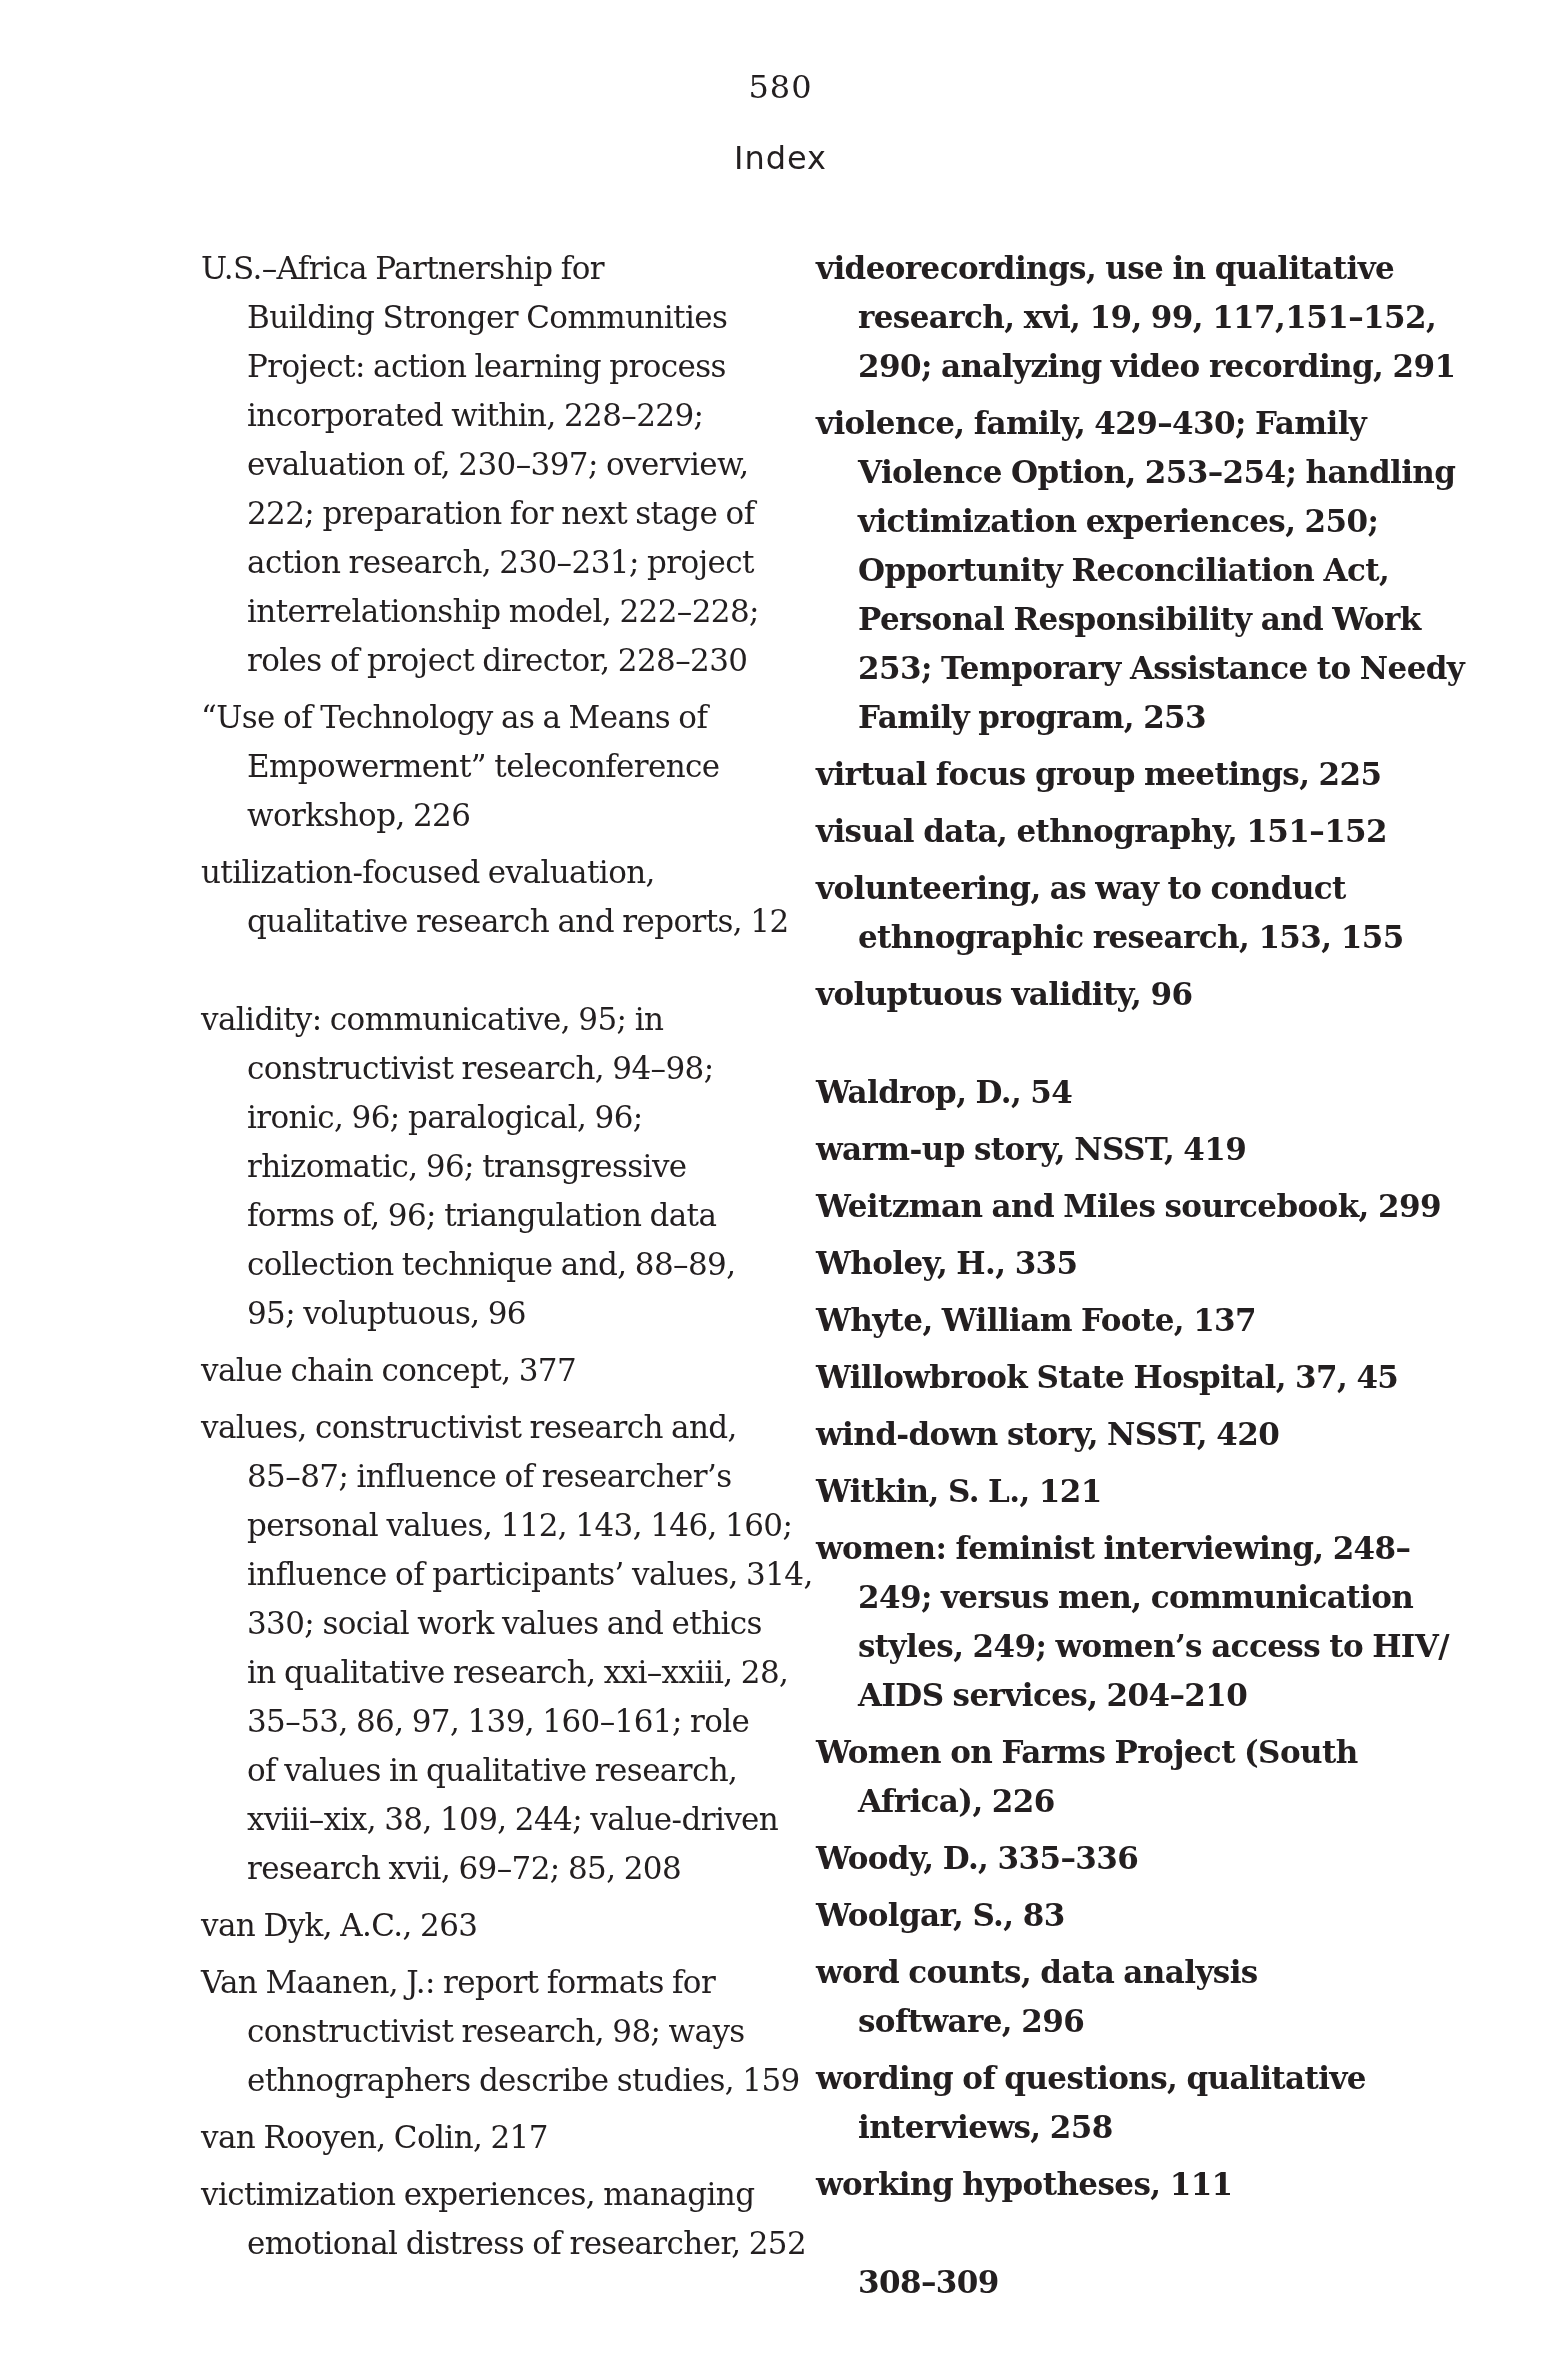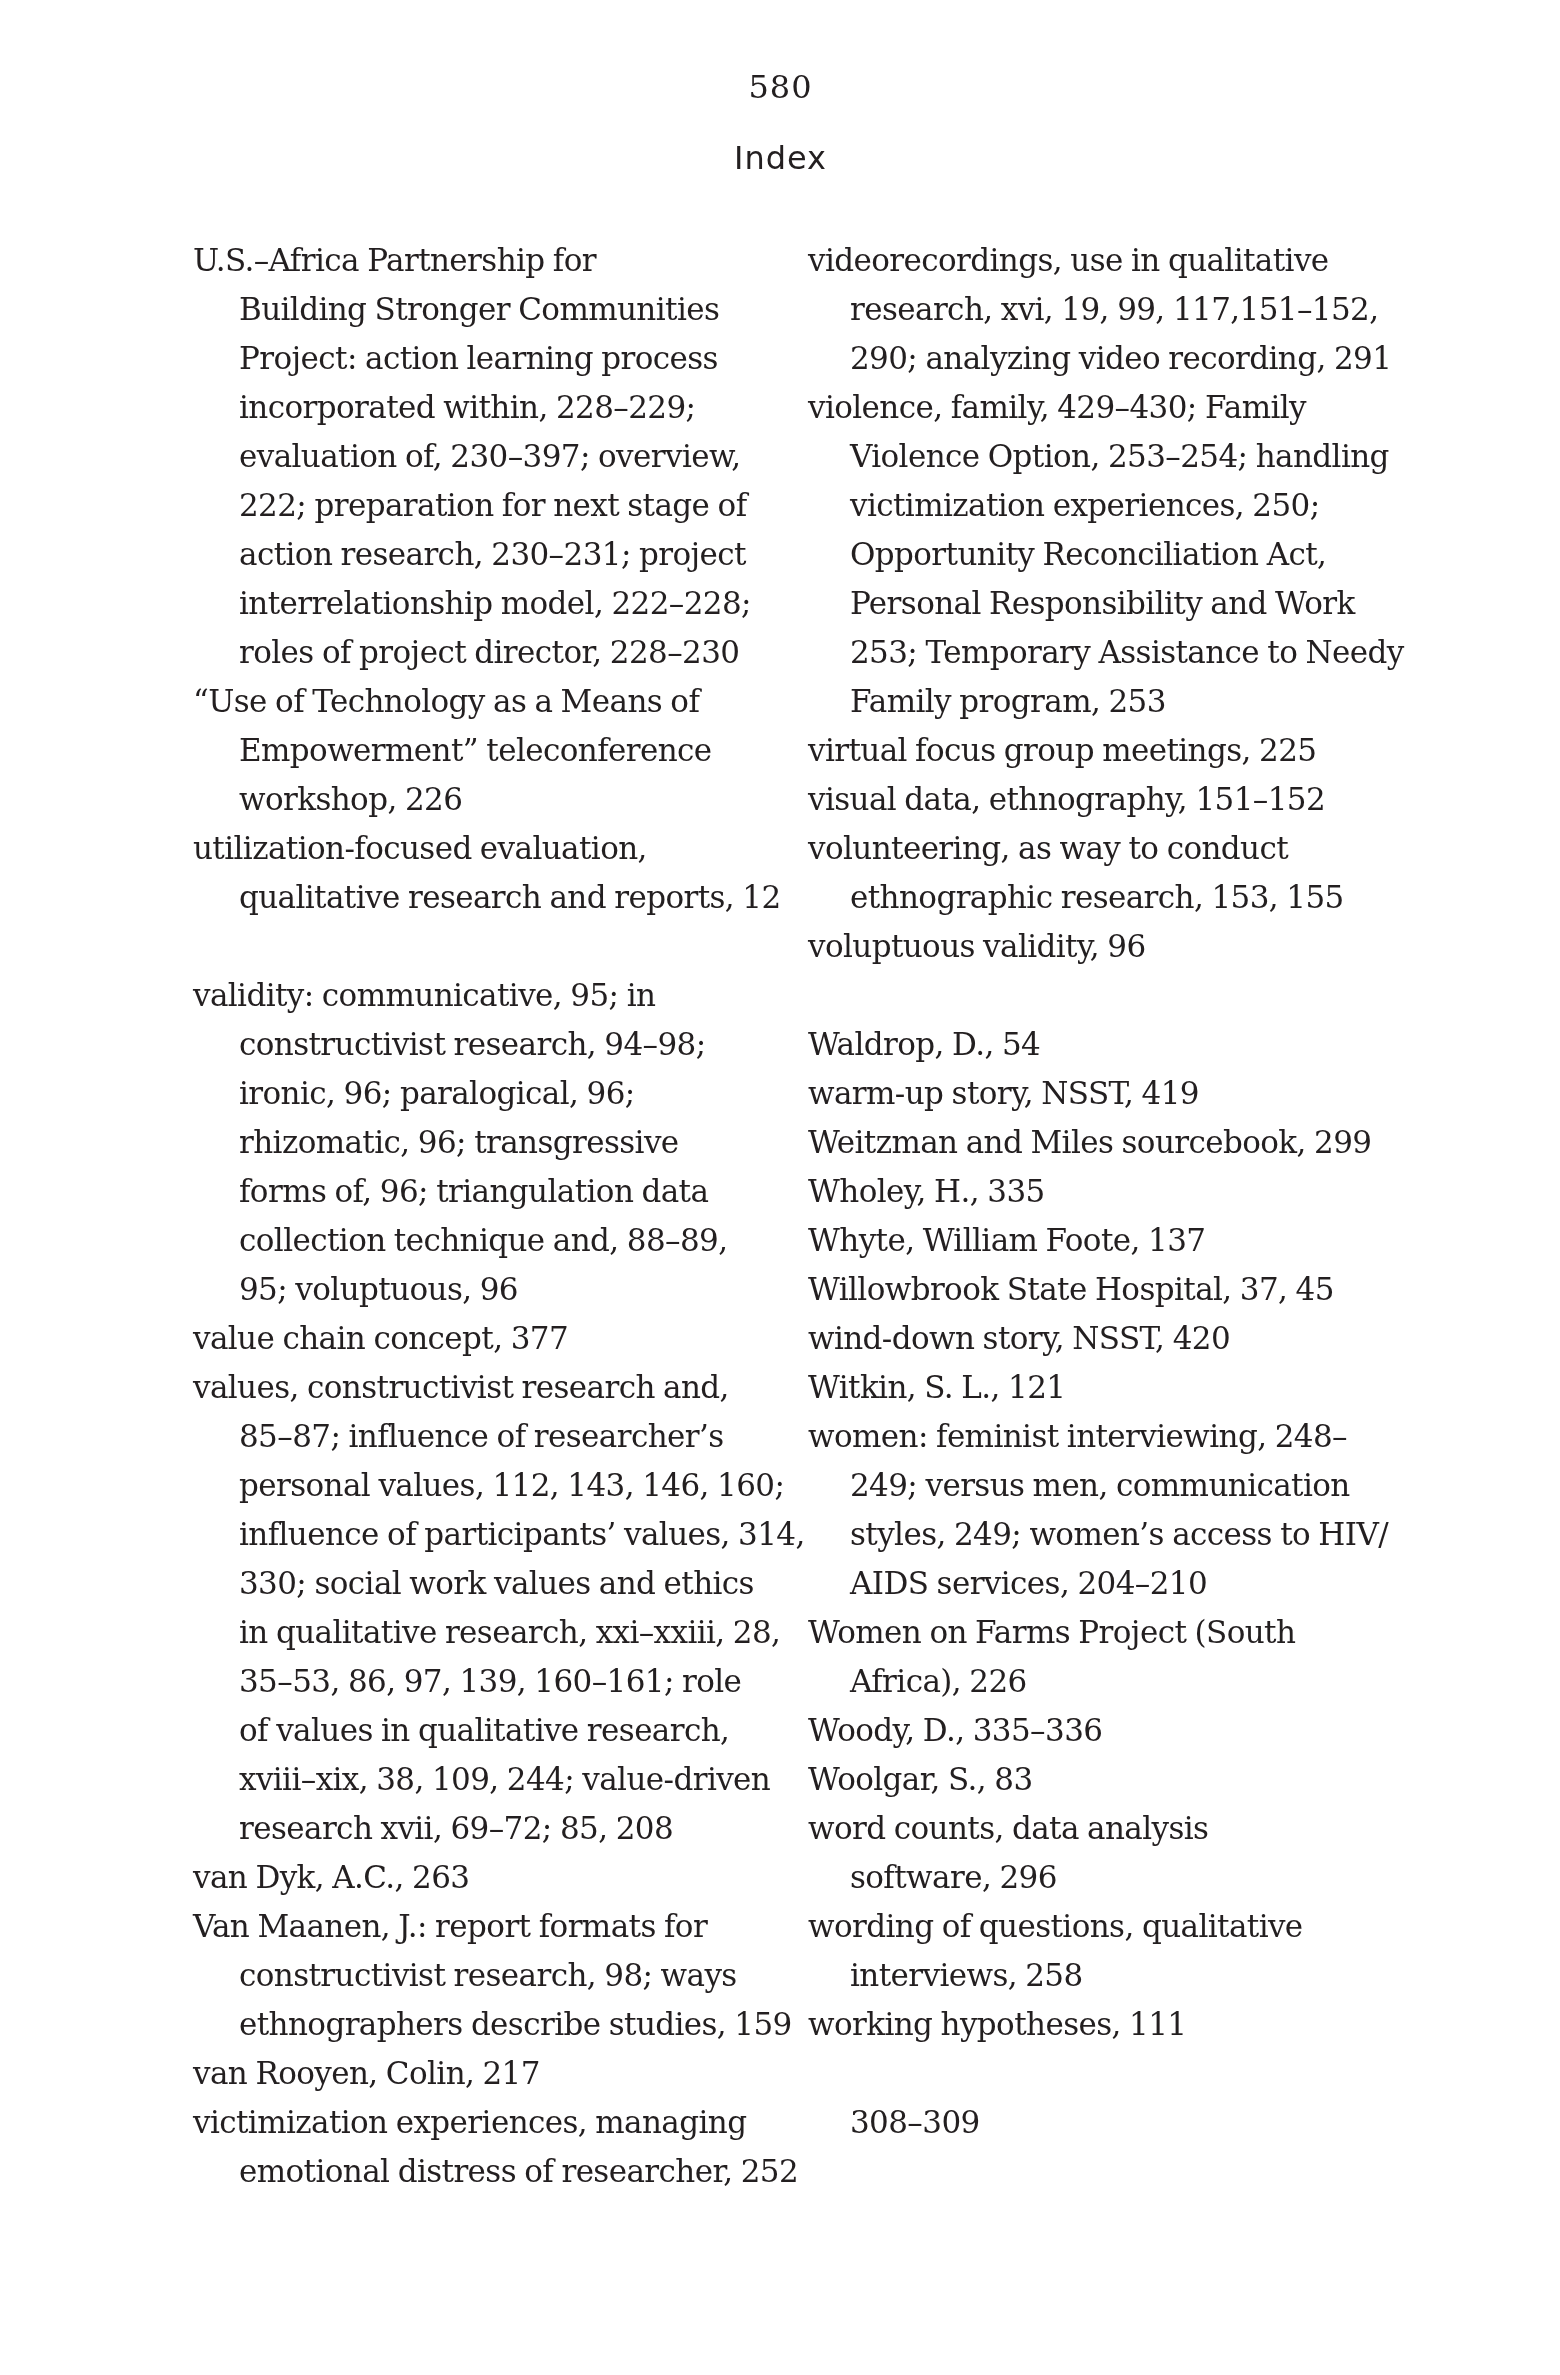--- a/index.html
+++ b/index.html
@@ -36,22 +36,22 @@
     font-size: 32px;
     line-height: 38px;
     letter-spacing: 1px;
   }
   .column {
     position: absolute;
     top: 236px;
     width: 609px;
   }
   .col-left { left: 193px; }
-  .col-right { left: 808px; }
-  .entry { margin: 0; padding: 0; }
+  .col-right { left: 808px; font-weight: bold; }
+  .entry { margin: 8px; padding: 0; }
   .entry.gap-before { margin-top: 49px; }
   .line {
     display: block;
     white-space: nowrap;
     font-size: 31px;
     line-height: 49px;
     height: 49px;
     letter-spacing: -0.6px;
     word-spacing: -1px;
   }

